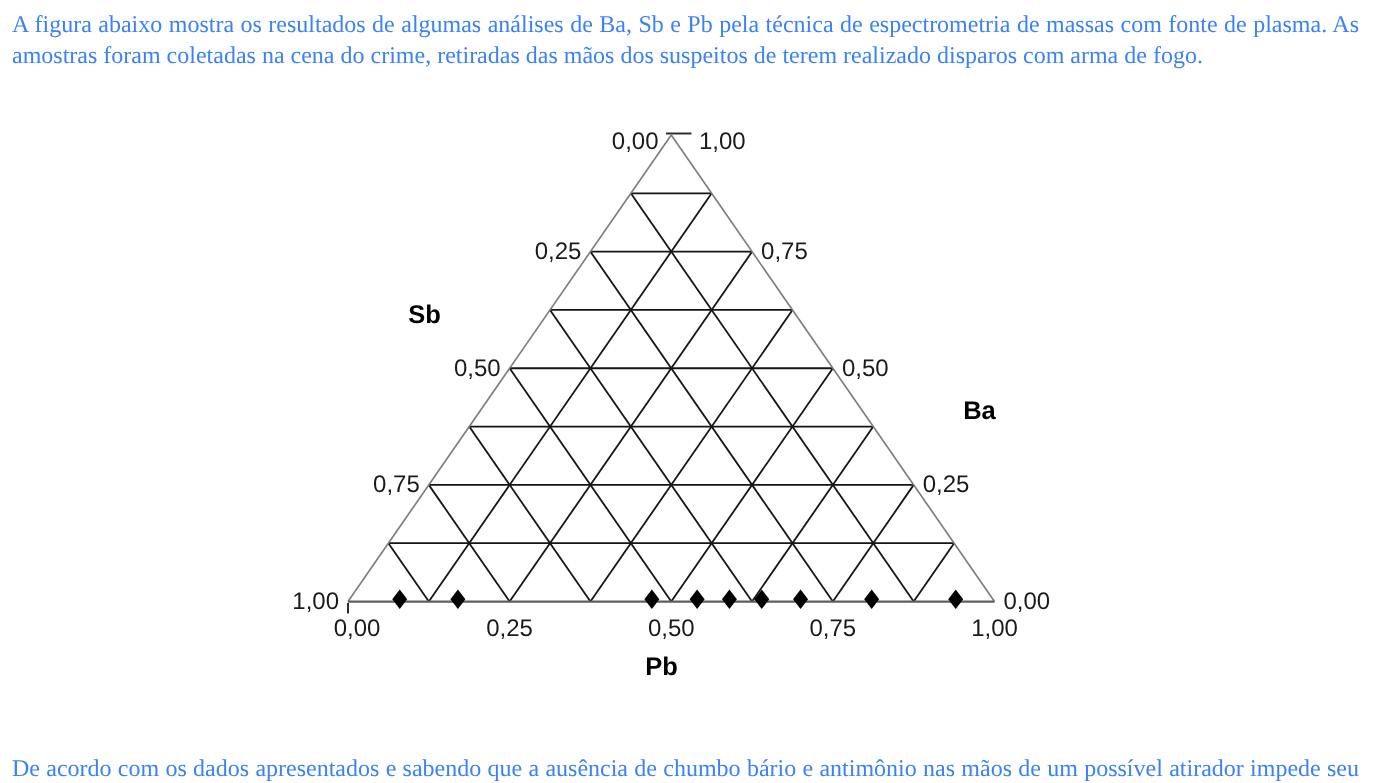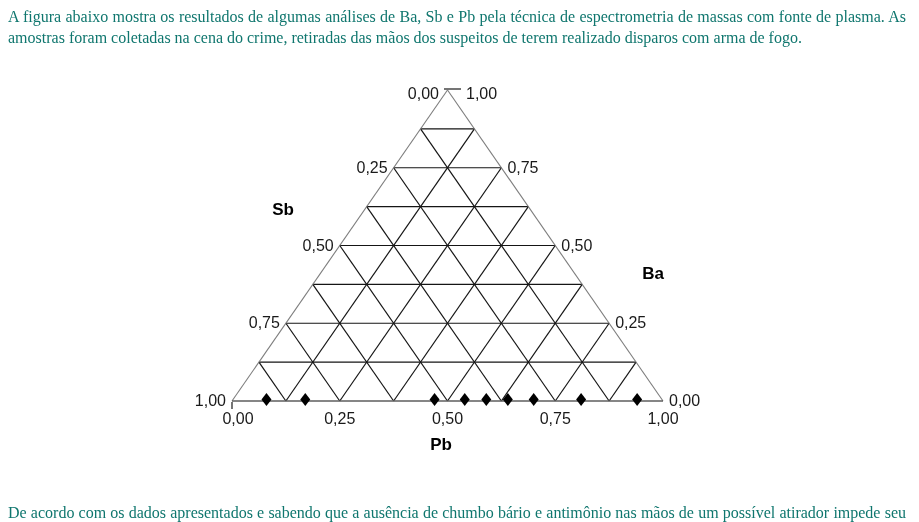--- a/index.html
+++ b/index.html
@@ -8,21 +8,21 @@
     background: #ffffff;
     position: relative;
     font-family: "Liberation Serif", serif;
   }
   .para {
     position: absolute;
     left: 8px;
     width: 898px;
     margin: 0;
     font-size: 16px;
-    color: #0f766e;
+    color: #3b82f6;
     text-align: justify;
     text-justify: inter-word;
   }
   #intro-para { top: 6px; line-height: 21px; }
   #question-para { top: 491px; line-height: 20px; margin-top: 12px; }
   #ternary-svg { position: absolute; left: 0; top: 0; }
   #ternary-svg line.grid  { stroke: #151515; stroke-width: 1.2; }
   #ternary-svg line.edge  { stroke: #7d7d7d; stroke-width: 1.1; }
   #ternary-svg line.base  { stroke: #5e5e5e; stroke-width: 1.5; }
   #ternary-svg line.tick  { stroke: #2a2a2a; stroke-width: 1.3; }

